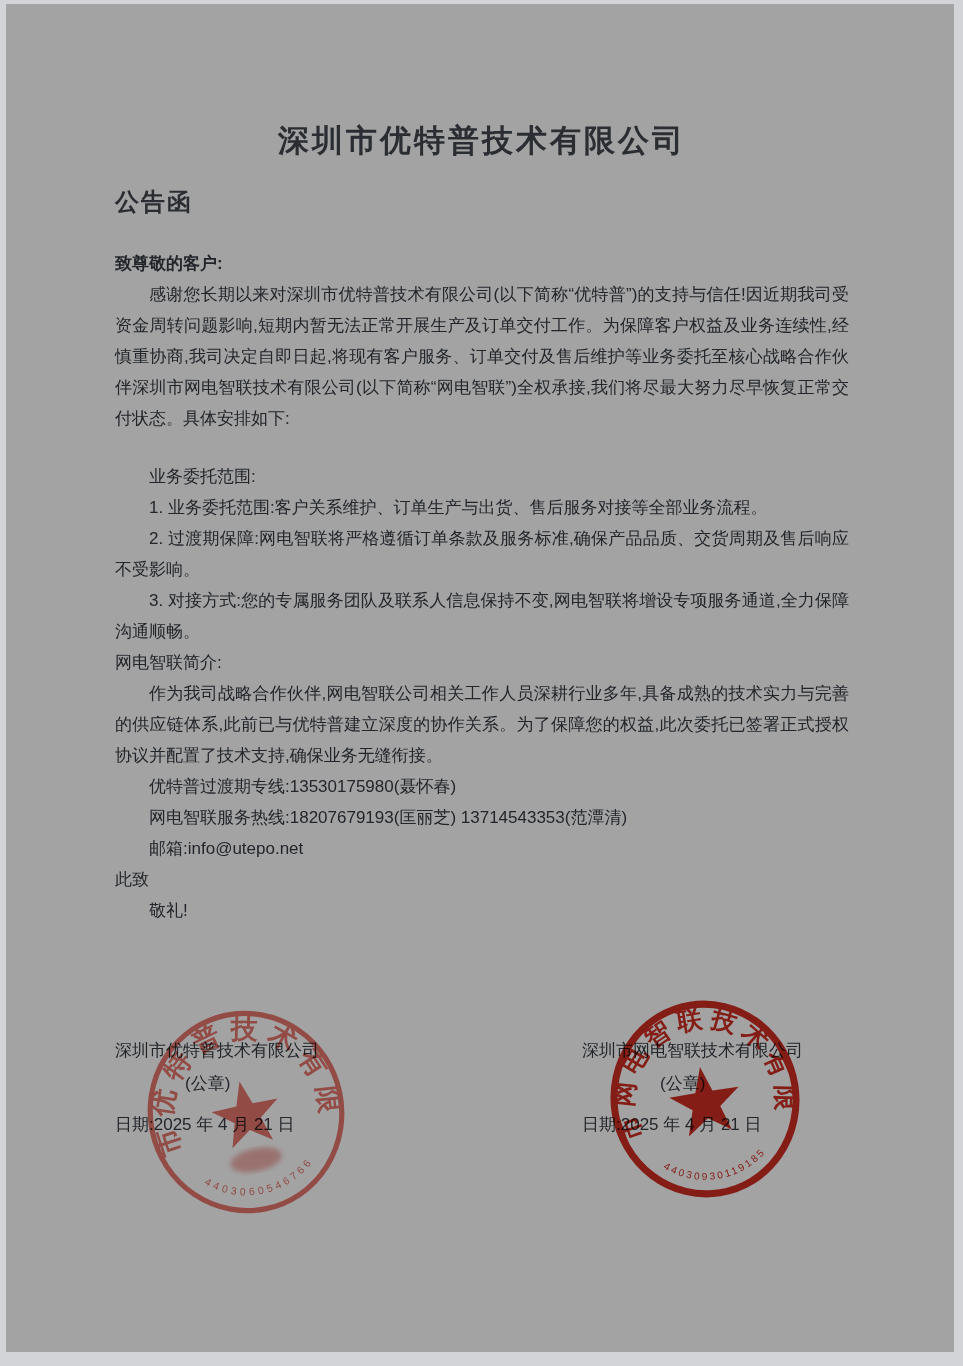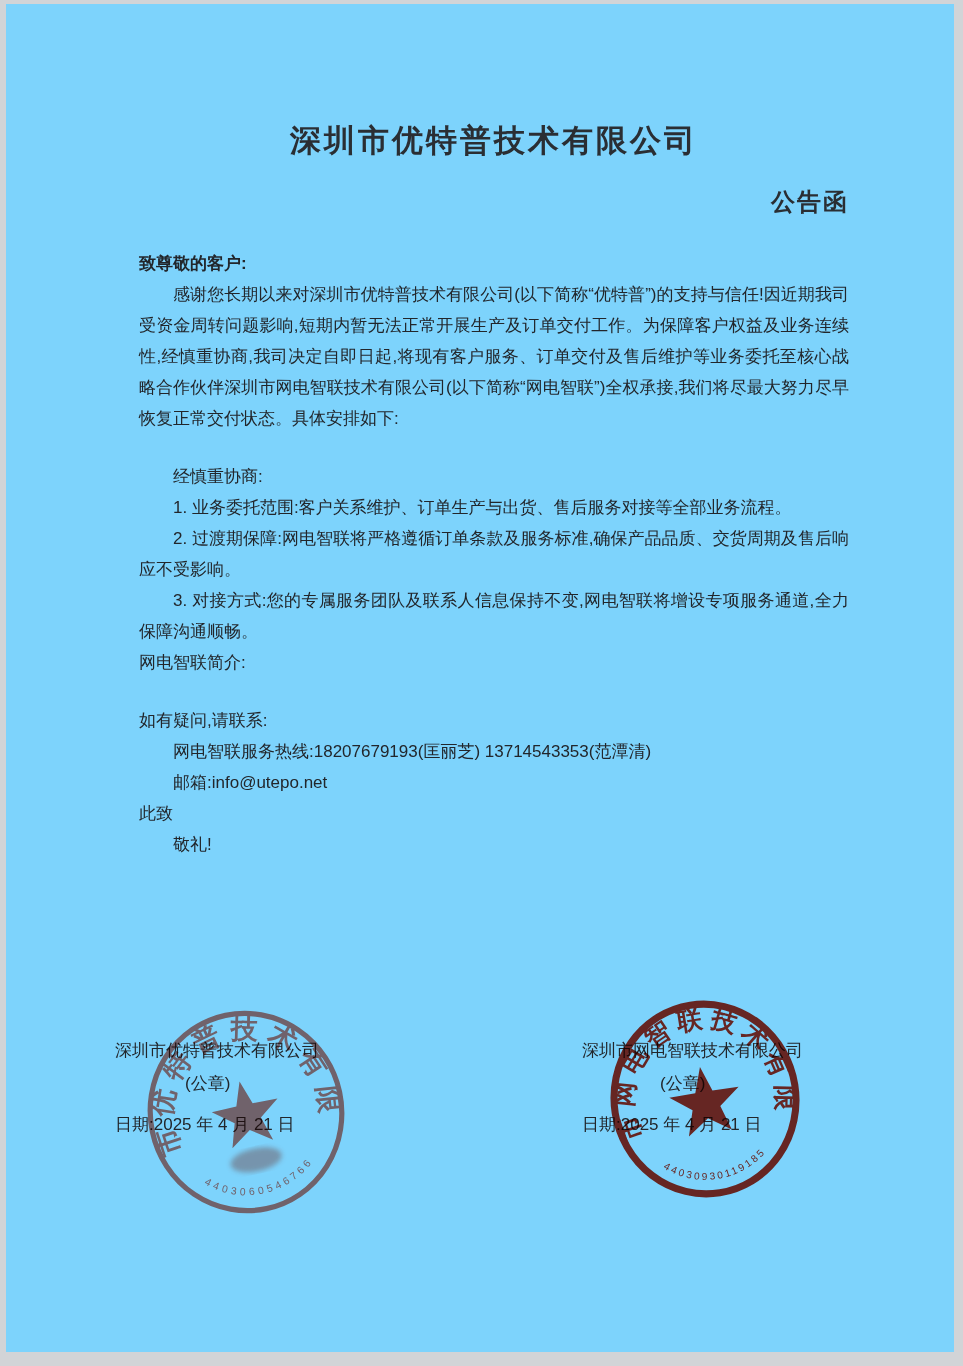--- a/index.html
+++ b/index.html
@@ -6,39 +6,38 @@
   html, body { width: 963px; height: 1366px; }
   body {
     background: #d2d4d7;
     font-family: "Liberation Sans", sans-serif;
     position: relative;
     overflow: hidden;
   }
   .page {
     position: absolute;
     left: 6px; top: 4px; right: 9px; bottom: 14px;
-    background: #7dd3fc;
+    background: #a3a3a3;
     color: #20242a;
-    padding-left: 24px;
   }
   .content {
     padding: 0 105px 0 109px;
   }
   .doc-title {
     margin-top: 116px;
     text-align: center;
     font-family: "Liberation Serif", serif;
     font-weight: 700;
     font-size: 31px;
     letter-spacing: 3px;
     color: #2a2e33;
   }
   .doc-subtitle {
     margin-top: 24px;
-    text-align: right;
+    text-align: left;
     font-family: "Liberation Serif", serif;
     font-weight: 700;
     font-size: 24px;
     letter-spacing: 2px;
     color: #2a2e33;
   }
   .body-text {
     font-size: 17px;
     line-height: 31px;
     color: #22262b;
@@ -78,28 +77,29 @@
 <div class="page">
   <div class="content">
 
     <div class="doc-title">深圳市优特普技术有限公司</div>
     <div class="doc-subtitle">公告函</div>
 
     <div class="body-text">
       <p class="salutation">致尊敬的客户:</p>
       <p class="indent">感谢您长期以来对深圳市优特普技术有限公司(以下简称“优特普”)的支持与信任!因近期我司受资金周转问题影响,短期内暂无法正常开展生产及订单交付工作。为保障客户权益及业务连续性,经慎重协商,我司决定自即日起,将现有客户服务、订单交付及售后维护等业务委托至核心战略合作伙伴深圳市网电智联技术有限公司(以下简称“网电智联”)全权承接,我们将尽最大努力尽早恢复正常交付状态。具体安排如下:</p>
 
-      <p class="indent sec-gap">经慎重协商:</p>
+      <p class="indent sec-gap">业务委托范围:</p>
       <p class="indent">1. 业务委托范围:客户关系维护、订单生产与出货、售后服务对接等全部业务流程。</p>
       <p class="indent">2. 过渡期保障:网电智联将严格遵循订单条款及服务标准,确保产品品质、交货周期及售后响应不受影响。</p>
       <p class="indent">3. 对接方式:您的专属服务团队及联系人信息保持不变,网电智联将增设专项服务通道,全力保障沟通顺畅。</p>
 
       <p>网电智联简介:</p>
+      <p class="indent">作为我司战略合作伙伴,网电智联公司相关工作人员深耕行业多年,具备成熟的技术实力与完善的供应链体系,此前已与优特普建立深度的协作关系。为了保障您的权益,此次委托已签署正式授权协议并配置了技术支持,确保业务无缝衔接。</p>
 
-      <p class="sec-gap">如有疑问,请联系:</p>
+      <p class="indent">优特普过渡期专线:13530175980(聂怀春)</p>
       <p class="indent">网电智联服务热线:18207679193(匡丽芝) 13714543353(范潭清)</p>
       <p class="indent">邮箱:info@utepo.net</p>
 
       <p>此致</p>
       <p class="indent">敬礼!</p>
     </div>
   </div>
 
   <div class="sig-block sig-left">
     <div>深圳市优特普技术有限公司</div>

